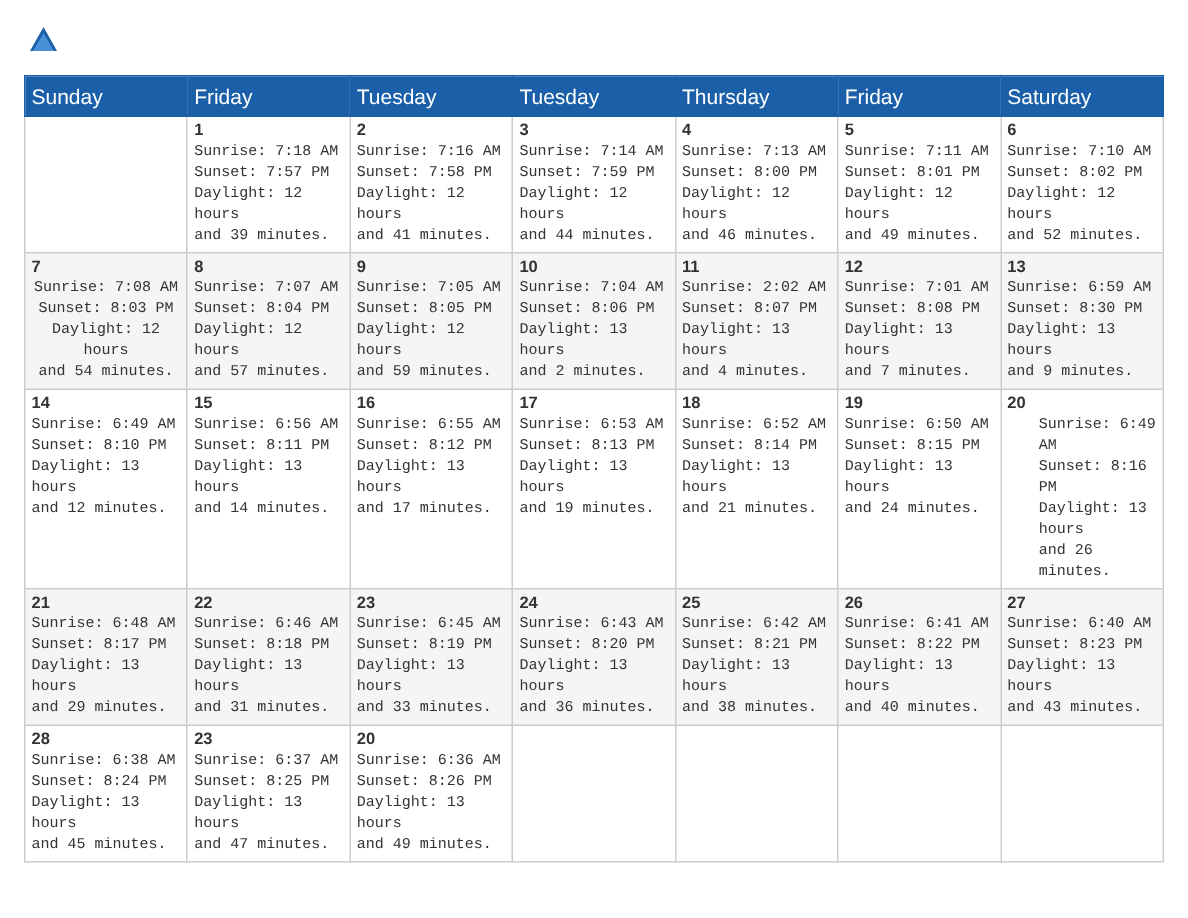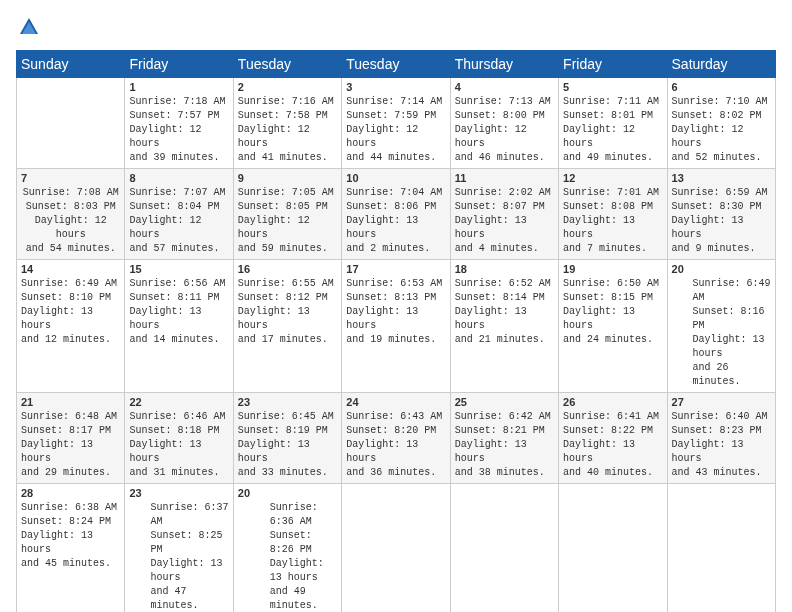--- a/index.html
+++ b/index.html
@@ -330,28 +330,28 @@
       <tr class="stripe-row white-row">
         <td>
           <div class="day-number">28</div>
           <div class="day-info" style="white-space: pre-line;">Sunrise: 6:38 AM
 Sunset: 8:24 PM
 Daylight: 13 hours
 and 45 minutes.</div>
         </td>
         <td>
           <div class="day-number">23</div>
-          <div class="day-info" style="white-space: pre-line; margin-left: 21px;">Sunrise: 6:37 AM
+          <div class="day-info" style="white-space: pre-line;">Sunrise: 6:37 AM
 Sunset: 8:25 PM
 Daylight: 13 hours
 and 47 minutes.</div>
         </td>
         <td>
           <div class="day-number">20</div>
-          <div class="day-info" style="white-space: pre-line; margin-left: 32px;">Sunrise: 6:36 AM
+          <div class="day-info" style="white-space: pre-line;">Sunrise: 6:36 AM
 Sunset: 8:26 PM
 Daylight: 13 hours
 and 49 minutes.</div>
         </td>
         <td class="empty-cell"></td>
         <td class="empty-cell"></td>
         <td class="empty-cell"></td>
         <td class="empty-cell"></td>
       </tr>
     </tbody>

